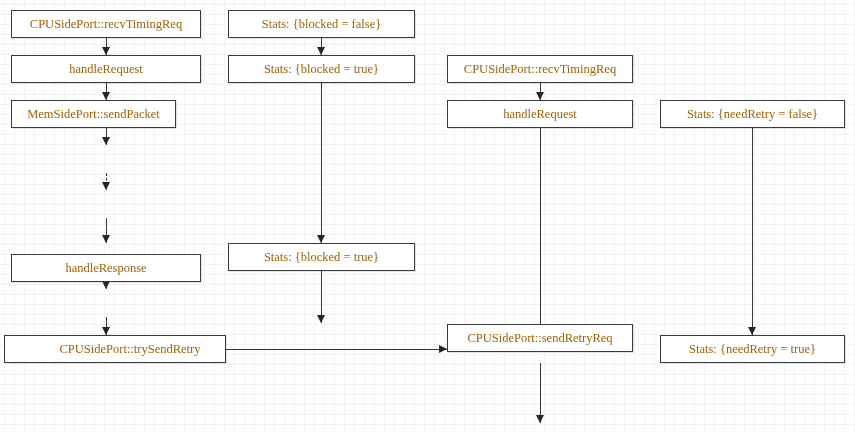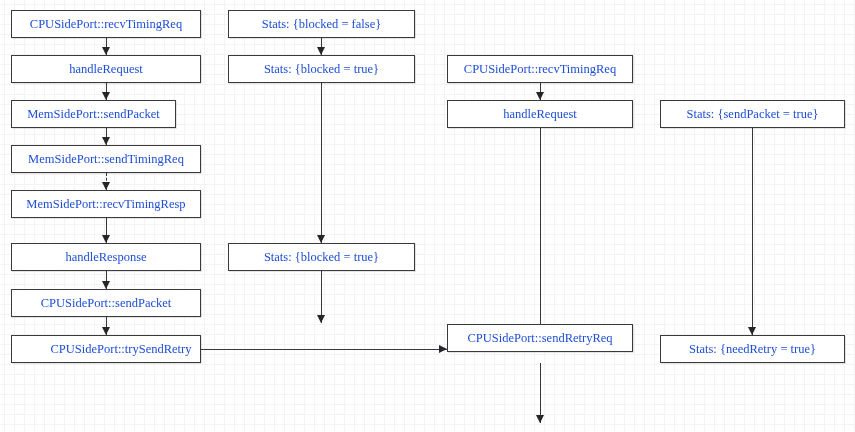--- a/index.html
+++ b/index.html
@@ -21,21 +21,21 @@
     background-size: 10px 10px, 10px 10px, 50px 50px, 50px 50px;
     background-position: 4px 4px, 4px 4px, 4px 4px, 4px 4px;
     font-family: "Liberation Serif", "DejaVu Serif", serif;
   }
   .node {
     position: absolute;
     box-sizing: border-box;
     height: 28px;
     border: 1px solid #3a3a3c;
     background: #ffffff;
-    color: #1d4ed8;
+    color: #a16207;
     font-size: 12.5px;
     line-height: 26px;
     text-align: center;
     white-space: nowrap;
     overflow: hidden;
     box-shadow: 1px 1px 0 rgba(0,0,0,0.10);
   }
   .edge-v {
     position: absolute;
     width: 0;
@@ -96,26 +96,23 @@
     <div class="arrow-down" style="left: 536.2px; top: 327px;"></div>
     <div class="edge-v" style="left: 540px; top: 363px; height: 60px;"></div>
     <div class="arrow-down" style="left: 536.2px; top: 415px;"></div>
     <div class="edge-v" style="left: 752px; top: 128px; height: 207px;"></div>
     <div class="arrow-down" style="left: 748.2px; top: 327px;"></div>
     <div class="edge-h" style="left: 201px; top: 349px; width: 246px;"></div>
     <div class="arrow-right" style="left: 439px; top: 345.2px;"></div>
     <div class="node" style="left: 11px; top: 10px; width: 190px;">CPUSidePort::recvTimingReq</div>
     <div class="node" style="left: 11px; top: 55px; width: 190px;">handleRequest</div>
     <div class="node" style="left: 11px; top: 100px; width: 165px;">MemSidePort::sendPacket</div>
-    <div class="node" style="left: 11px; top: 145px; width: 190px;">MemSidePort::sendTimingReq</div>
-    <div class="node" style="left: 11px; top: 190px; width: 190px;">MemSidePort::recvTimingResp</div>
-    <div class="node" style="left: 11px; top: 243px; width: 190px;">handleResponse</div>
-    <div class="node" style="left: 11px; top: 289px; width: 190px;">CPUSidePort::sendPacket</div>
-    <div class="node" style="left: 11px; top: 335px; width: 190px; padding-left: 30px;">CPUSidePort::trySendRetry</div>
+    <div class="node" style="left: 11px; top: 254px; width: 190px;">handleResponse</div>
+    <div class="node" style="left: 4px; top: 335px; width: 222px; padding-left: 30px;">CPUSidePort::trySendRetry</div>
     <div class="node" style="left: 228px; top: 10px; width: 187px;">Stats: {blocked = false}</div>
     <div class="node" style="left: 228px; top: 55px; width: 187px;">Stats: {blocked = true}</div>
     <div class="node" style="left: 228px; top: 243px; width: 187px;">Stats: {blocked = true}</div>
     <div class="node" style="left: 447px; top: 55px; width: 186px;">CPUSidePort::recvTimingReq</div>
     <div class="node" style="left: 447px; top: 100px; width: 186px;">handleRequest</div>
     <div class="node" style="left: 447px; top: 324px; width: 186px;">CPUSidePort::sendRetryReq</div>
-    <div class="node" style="left: 660px; top: 100px; width: 185px;">Stats: {sendPacket = true}</div>
+    <div class="node" style="left: 660px; top: 100px; width: 185px;">Stats: {needRetry = false}</div>
     <div class="node" style="left: 660px; top: 335px; width: 185px;">Stats: {needRetry = true}</div>
   </div>
 
 </body></html>

